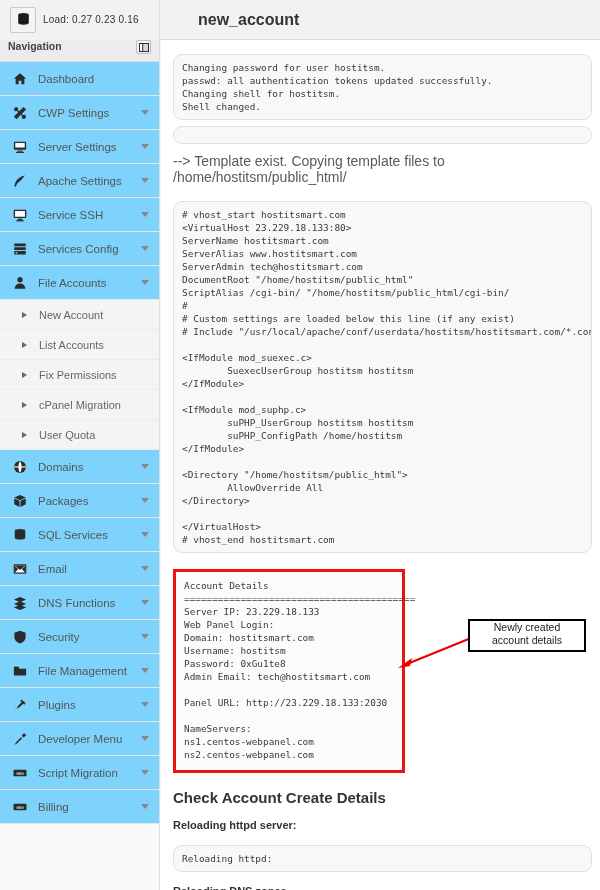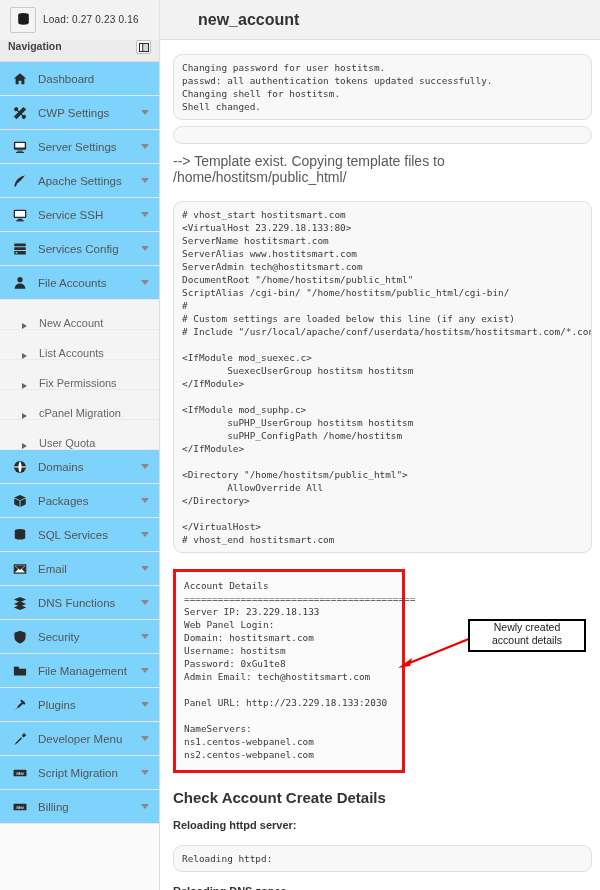--- a/index.html
+++ b/index.html
@@ -88,21 +88,21 @@
   }
   .caret {
     width: 0; height: 0;
     border-left: 4px solid transparent;
     border-right: 4px solid transparent;
     border-top: 5px solid #888;
     margin-right: 10px;
   }
   .nav-sub {
     height: 30px;
-    display: flex; align-items: flex-end;
+    display: flex; align-items: center;
     border-bottom: 1px solid #ececec;
     padding-left: 22px;
     background: #f4f4f4;
     cursor: pointer;
   }
   .nav-sub .bullet {
     width: 0; height: 0;
     border-top: 3.5px solid transparent;
     border-bottom: 3.5px solid transparent;
     border-left: 5px solid #666;

